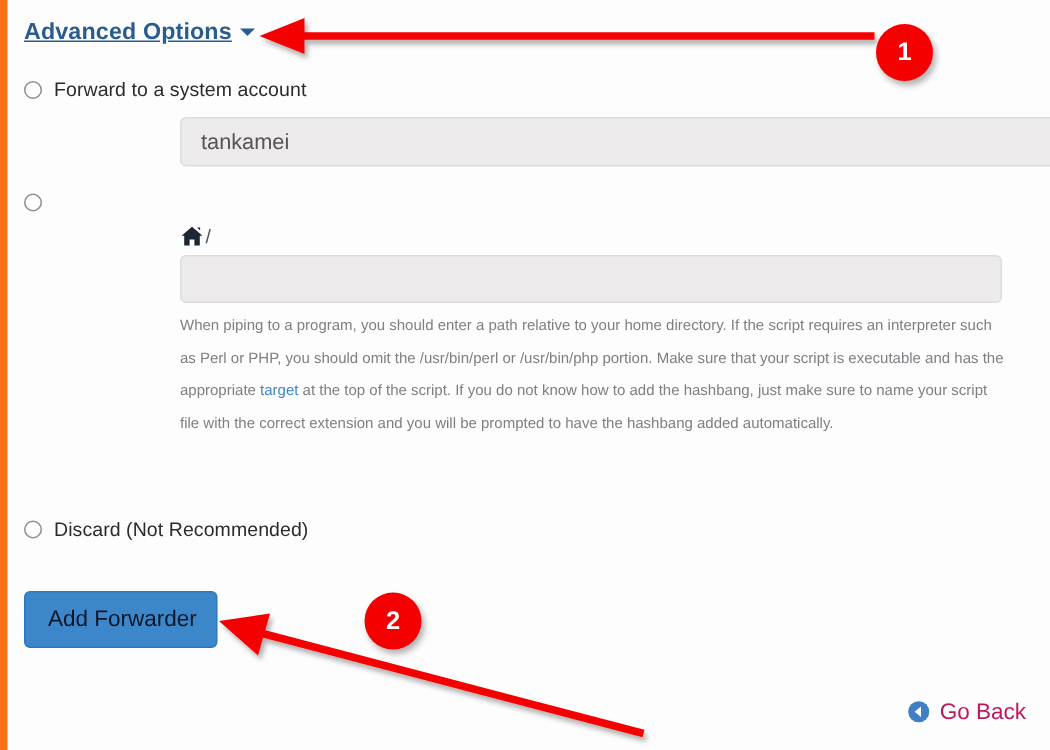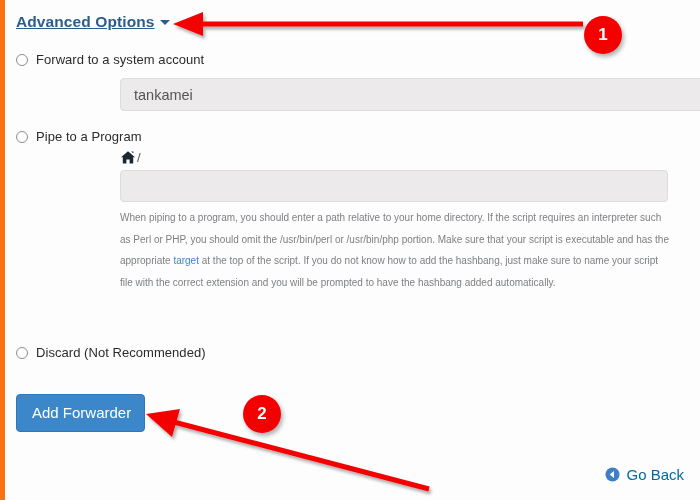--- a/index.html
+++ b/index.html
@@ -121,37 +121,37 @@
   }
 
   
   .btn-primary {
     position: absolute;
     left: 11px;
     top: 394px;
     background: #3b87ca;
     border: 1px solid #2d78ba;
     border-radius: 4px;
-    color: #ffffff;
+    color: #0f172a;
     font-size: 15px;
     padding: 9px 13px 10px 15px;
     cursor: pointer;
     box-sizing: border-box;
     white-space: nowrap;
     font-family: "Liberation Sans", sans-serif;
   }
 
   
   .goback {
     position: absolute;
     right: 16px;
     top: 466px;
     display: flex;
     align-items: center;
-    color: #0369a1;
+    color: #be185d;
     font-size: 15px;
     cursor: pointer;
     white-space: nowrap;
   }
   .goback .gb-icon { margin-right: 6px; display:flex; }
 
   
   .overlay {
     position: absolute;
     inset: 0;
@@ -186,21 +186,20 @@
 
   <div class="radio-row" style="left:11px; top:52px;">
     <span class="radio"></span>
     <span class="radio-label">Forward to a system account</span>
   </div>
 
   <input class="field" type="text" style="left: 115px; top: 78px; width: 600px; height: 33px;" value="tankamei">
 
   <div class="radio-row" style="left:11px; top:129px;">
     <span class="radio"></span>
-    <span class="radio-label">Pipe to a Program</span>
   </div>
 
   <div class="home-row">
     <span class="home-icon">
       <svg width="16" height="15" viewBox="0 0 16 15" xmlns="http://www.w3.org/2000/svg">
         <path d="M8 1.2 L15 7.2 L13.2 7.2 L13.2 13.6 L9.6 13.6 L9.6 9.6 L6.4 9.6 L6.4 13.6 L2.8 13.6 L2.8 7.2 L1 7.2 Z" fill="#1c2733"></path>
         <path d="M11.4 1.6 L13.4 1.6 L13.4 3.6 Z" fill="#1c2733"></path>
       </svg>
     </span>
     <span class="slash">/</span>

